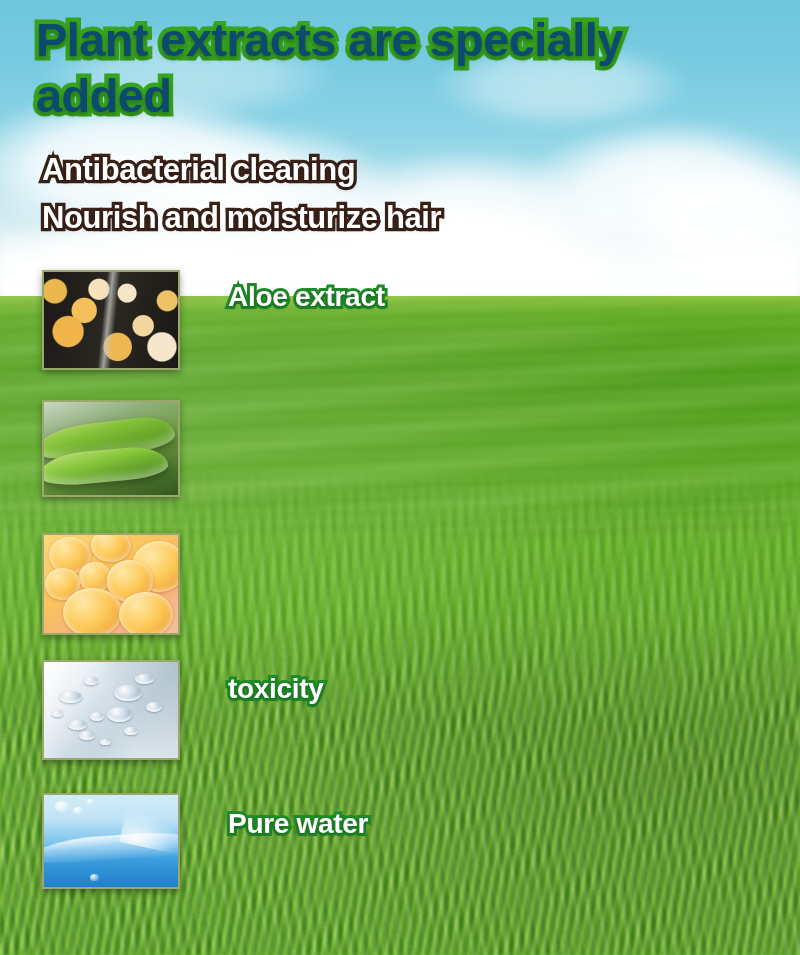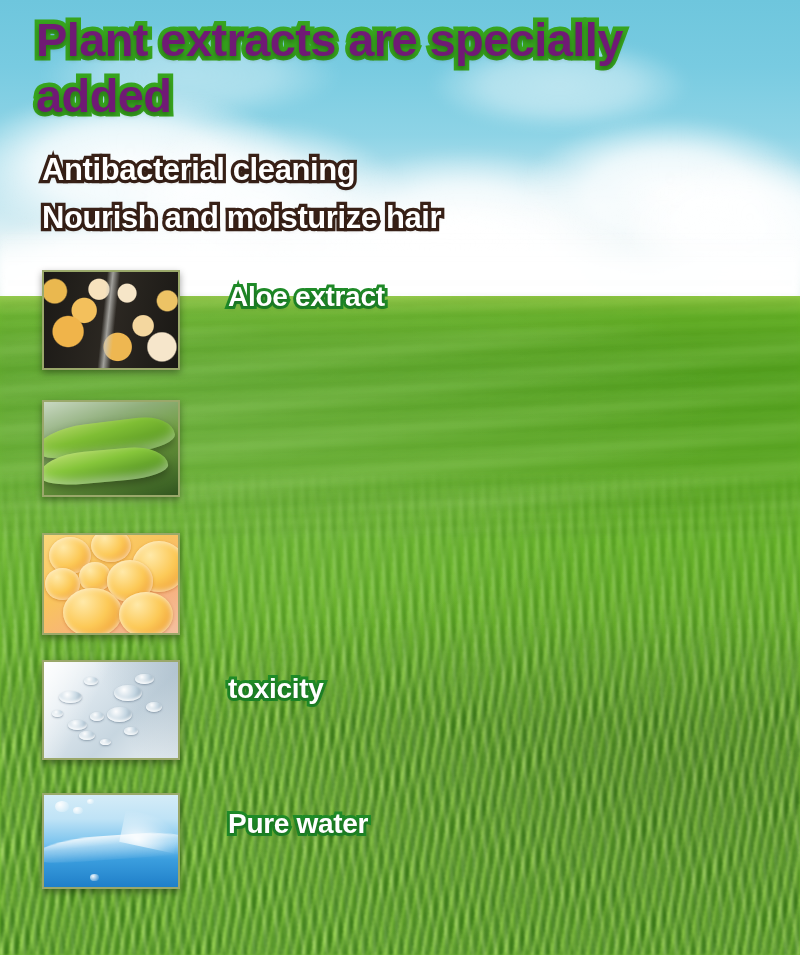--- a/index.html
+++ b/index.html
@@ -156,21 +156,21 @@
 
   
   .headline {
     position: absolute;
     left: 36px; top: 12px;
     width: 700px;
     font-size: 47px;
     line-height: 56px;
     font-weight: 700;
     letter-spacing: -0.6px;
-    color: #701a75;
+    color: #0c4a6e;
     -webkit-text-stroke: 9px #37a41e;
     paint-order: stroke fill;
     text-shadow: 0 3px 5px rgba(0,0,0,0.30);
   }
 
   .subline {
     position: absolute;
     left: 42px;
     width: 720px;
     font-size: 31px;

